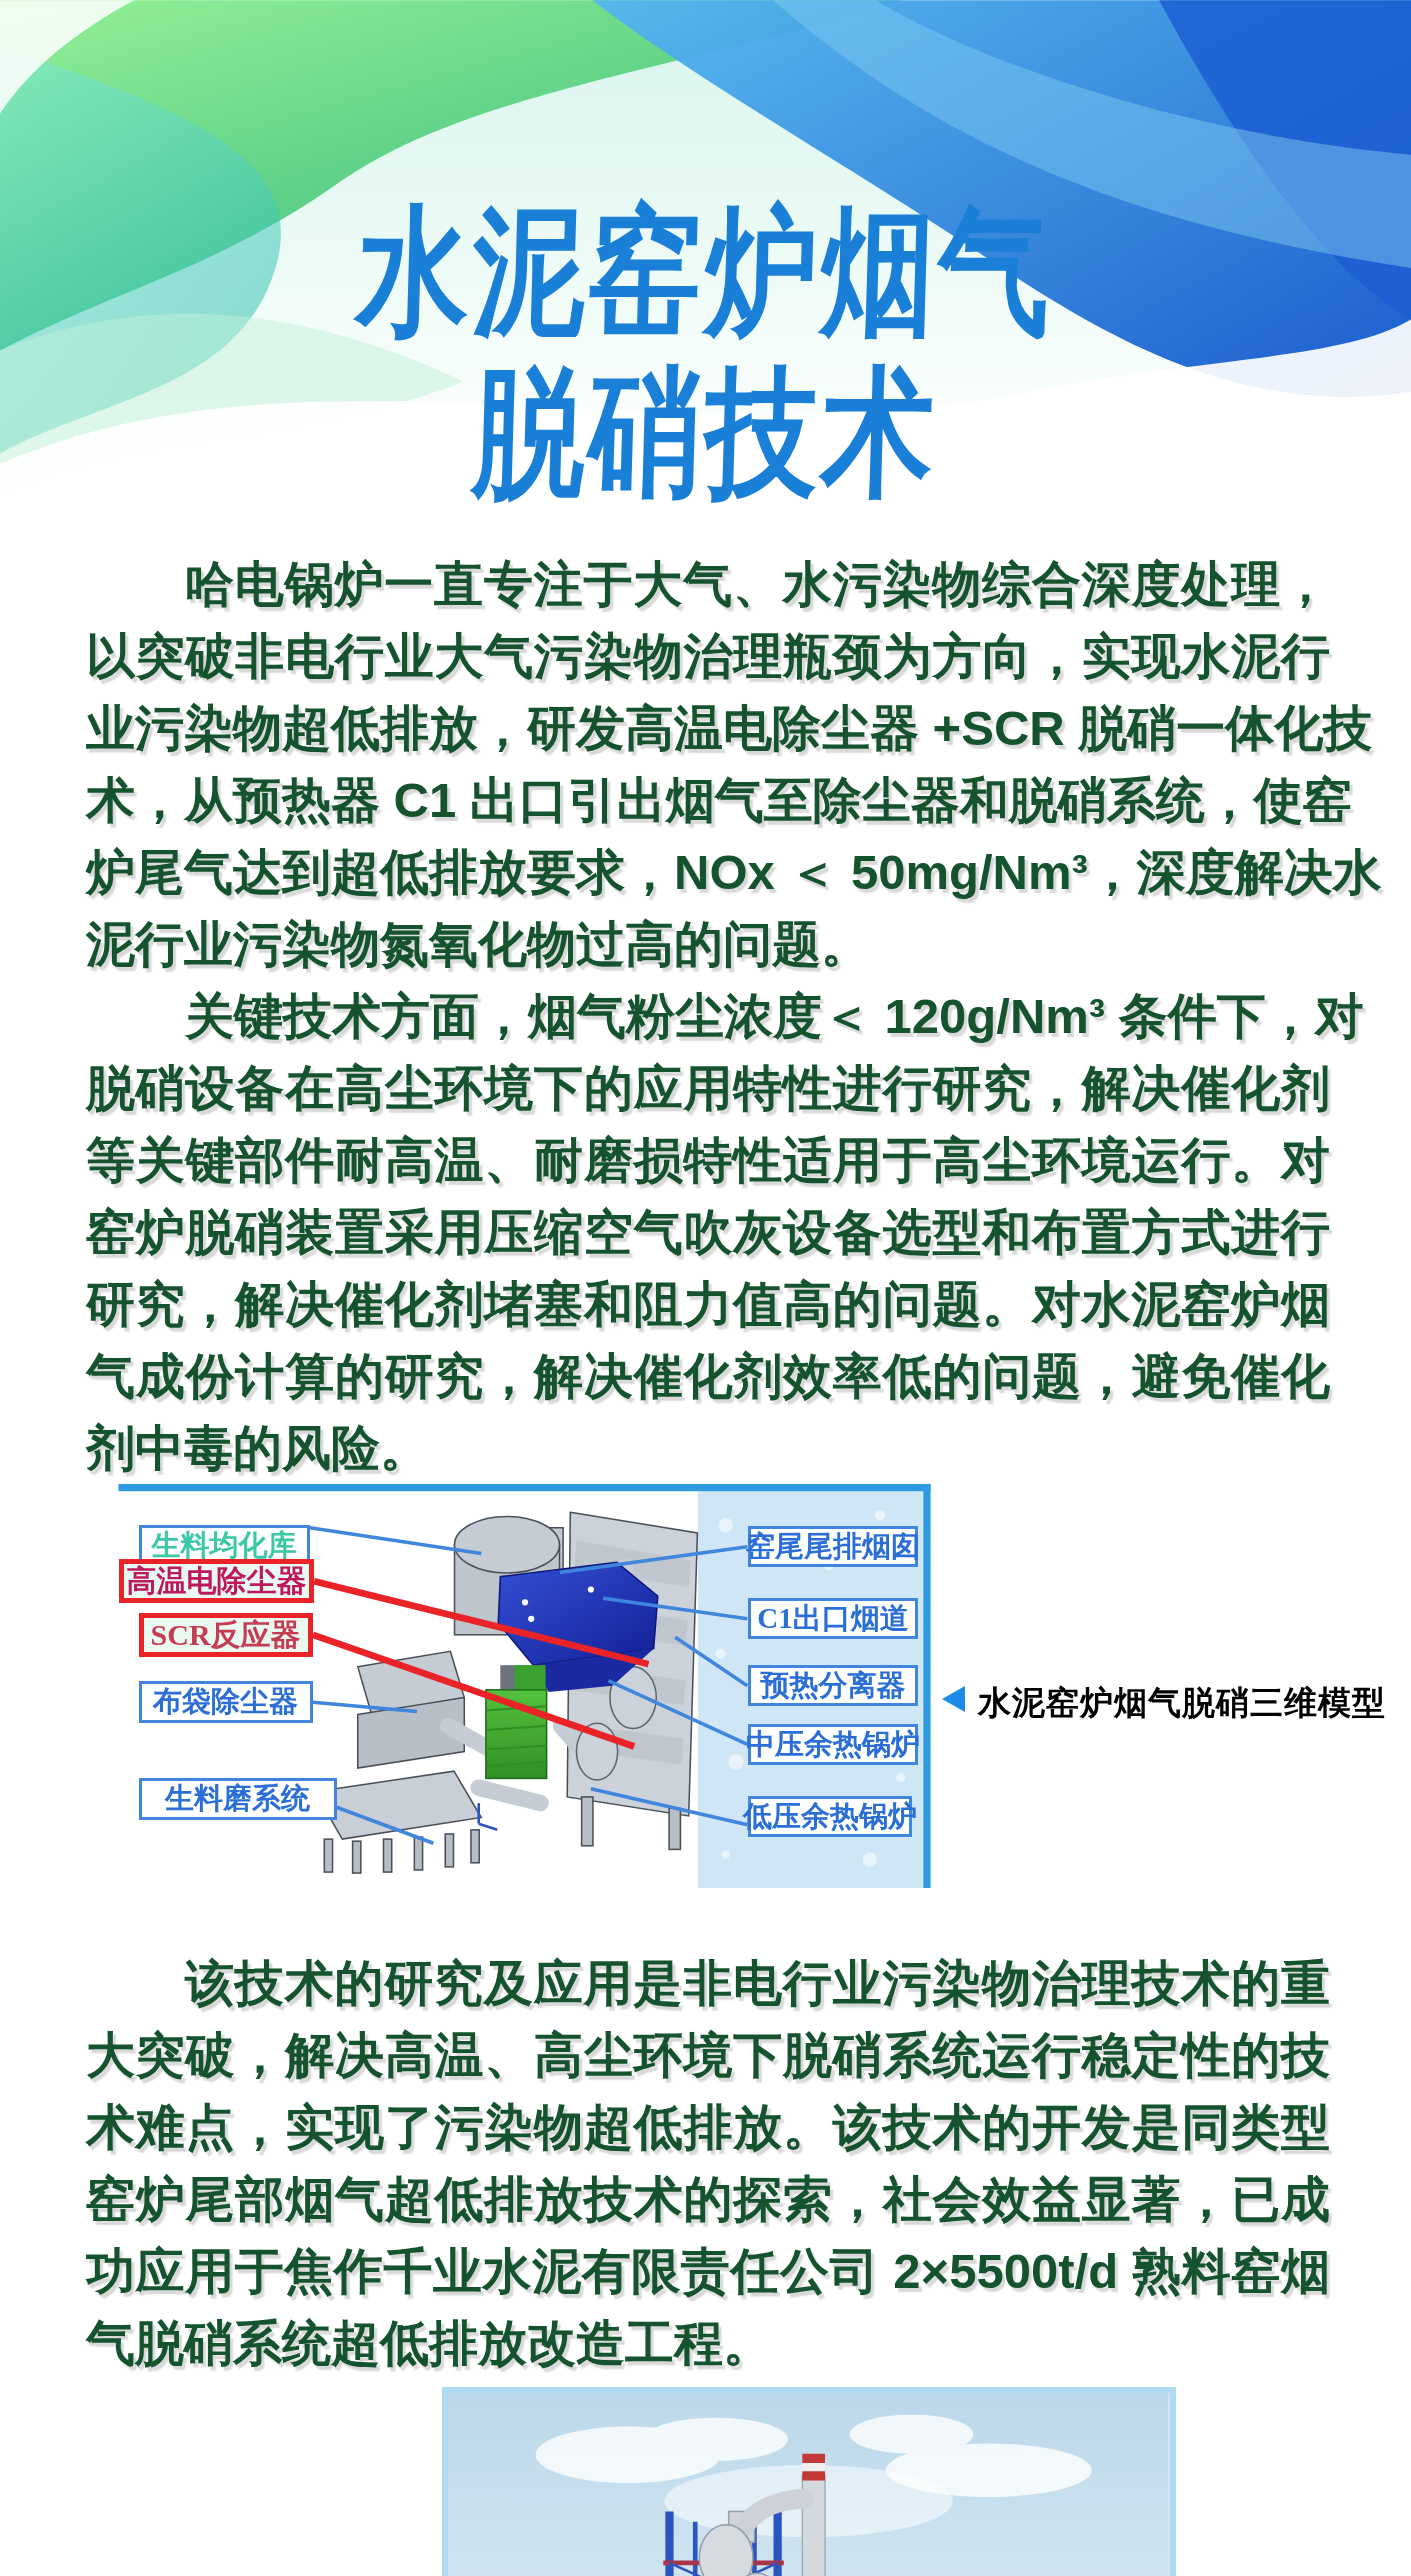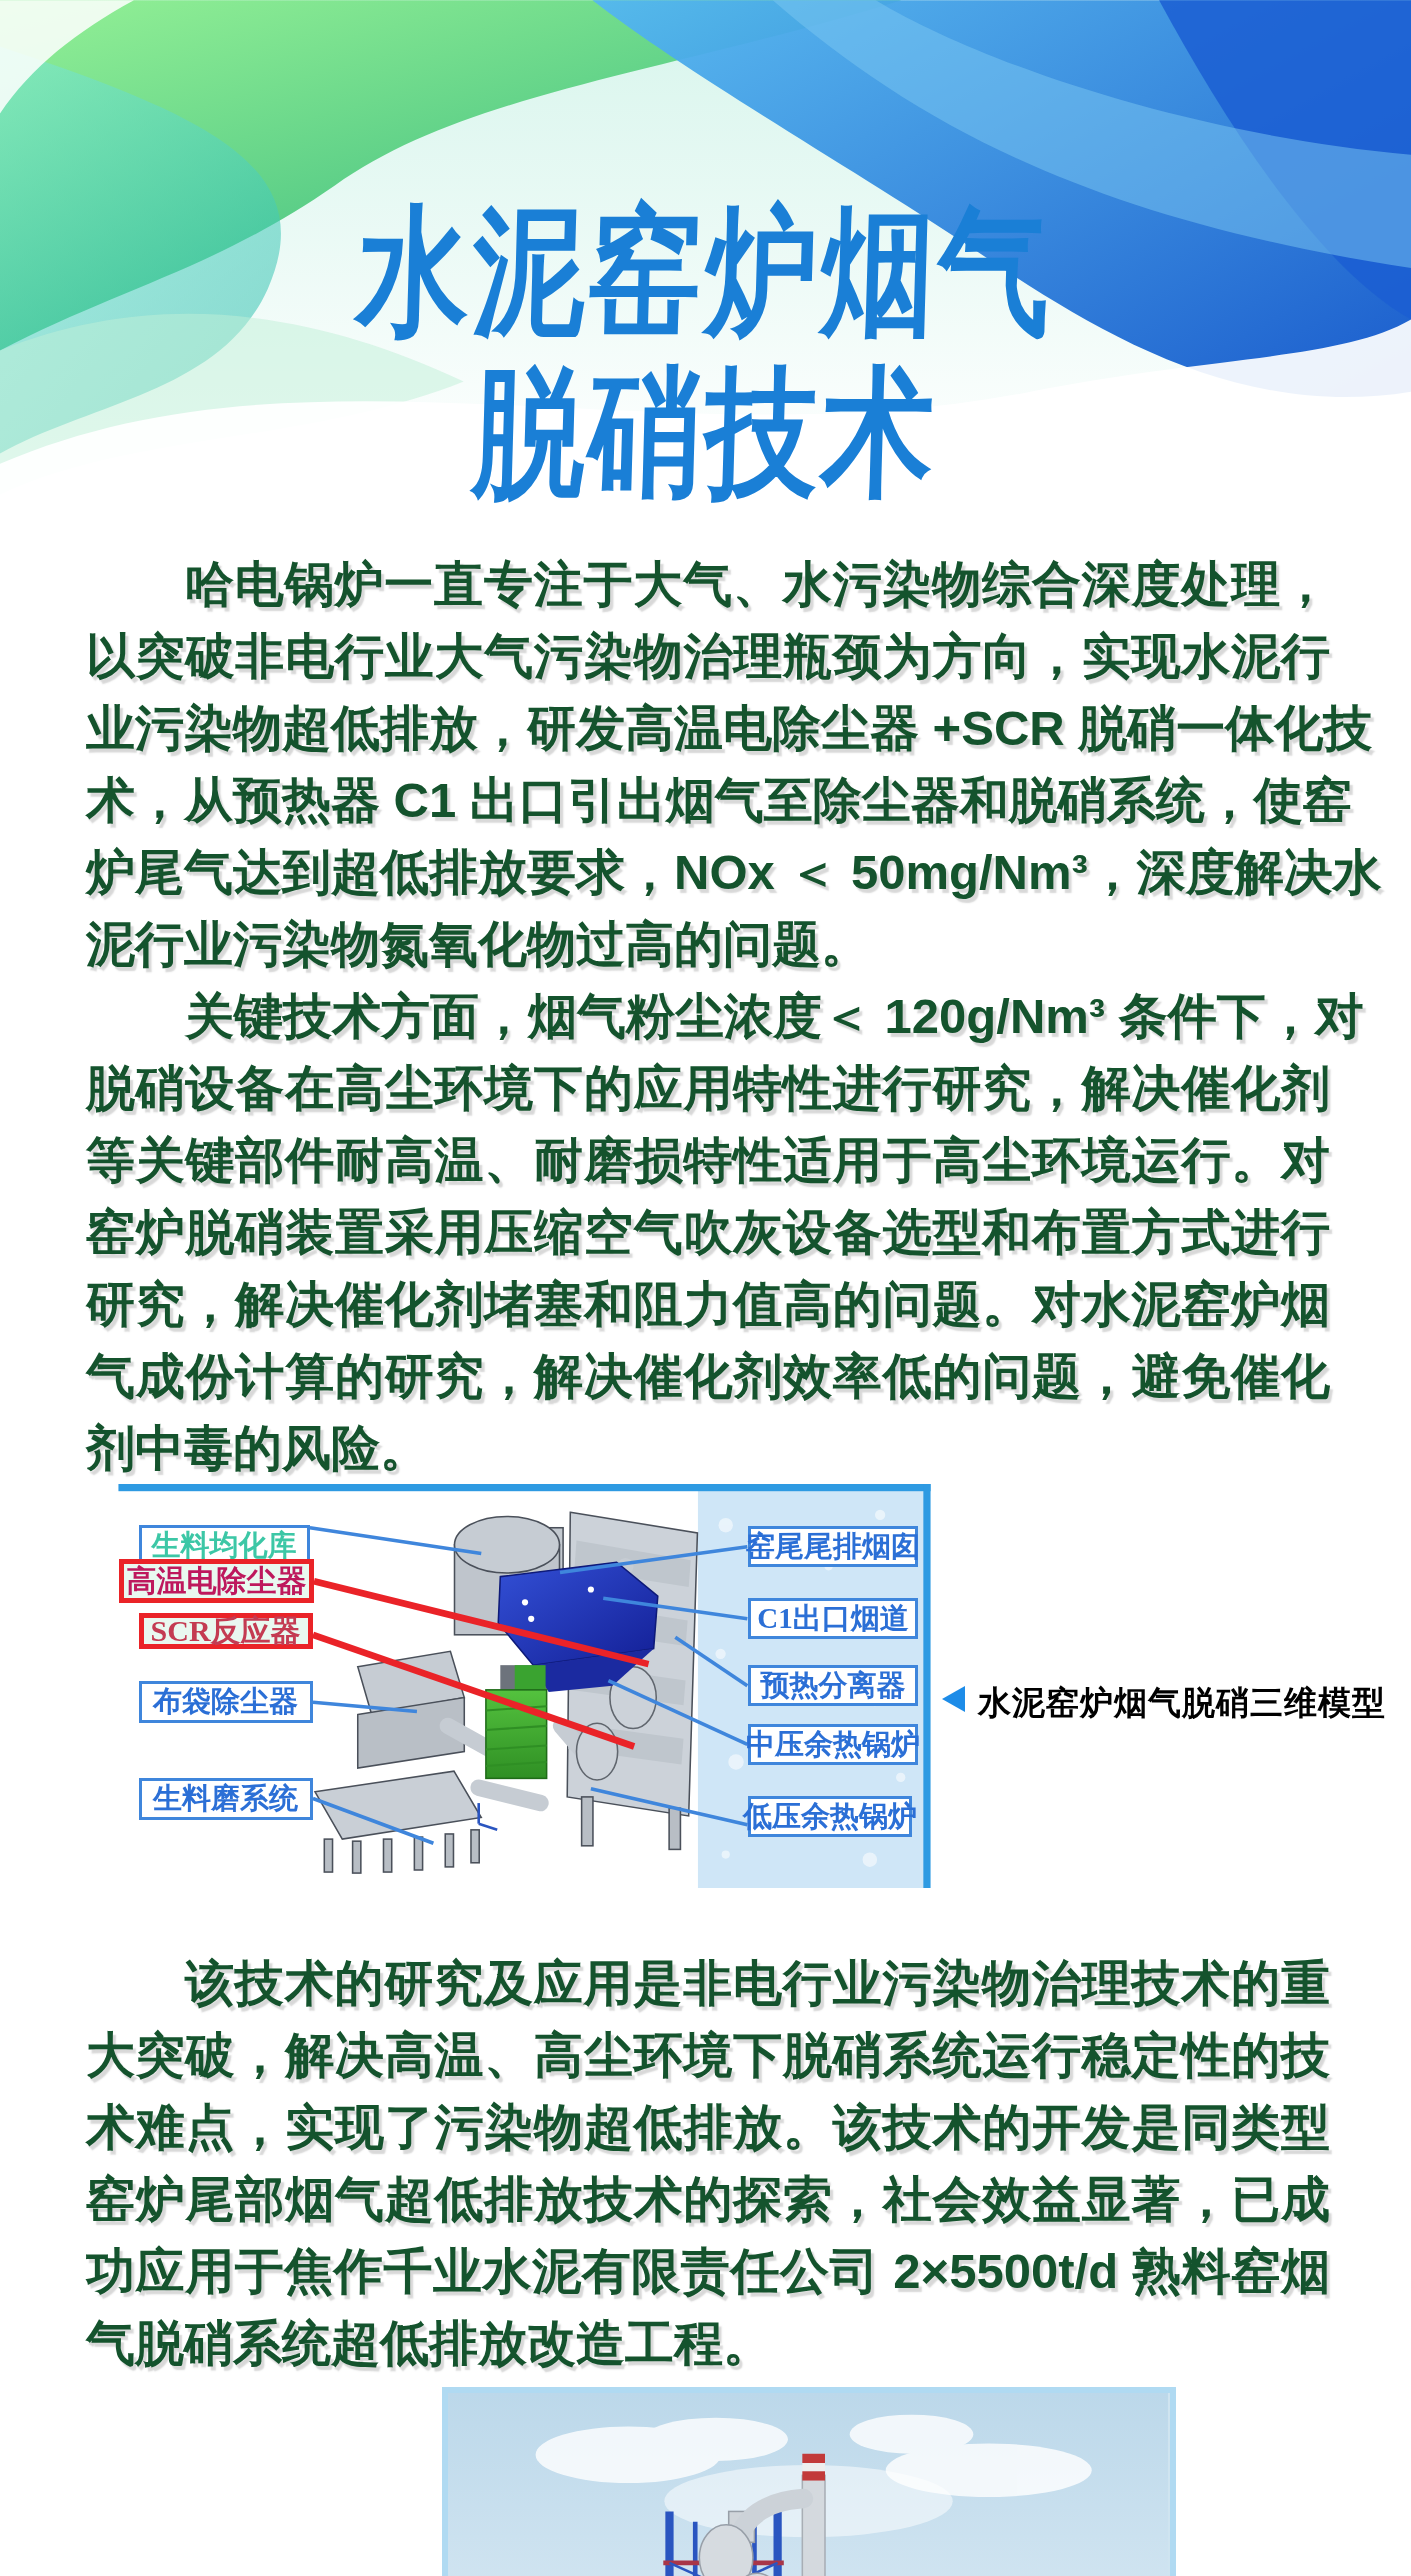--- a/index.html
+++ b/index.html
@@ -178,23 +178,23 @@
         <line x1="380" y1="189" x2="1030" y2="350"></line>
         <line x1="378" y1="293" x2="1002" y2="510"></line>
       </g>
 
       <rect x="0" y="0" width="1578" height="14" fill="#2e9ae2"></rect>
       <rect x="1564" y="0" width="14" height="785" fill="#2e9ae2"></rect>
     </svg>
 
     <div class="dlabel lteal" style="left:20.6px;top:23px;width:171px;height:42px">生料均化库</div>
     <div class="dlabel lred" style="left:1px;top:75px;width:195px;height:44px;color:#be185d">高温电除尘器</div>
-    <div class="dlabel lred" style="left:20.6px;top:129px;width:174px;height:36px;color:#c43b52">SCR反应器</div>
+    <div class="dlabel lred" style="left:20.6px;top:129px;width:174px;height:44px;color:#c43b52">SCR反应器</div>
     <div class="dlabel lblue" style="left:20.6px;top:197px;width:174px;height:42px">布袋除尘器</div>
-    <div class="dlabel lblue" style="left:20.6px;top:294px;width:174px;height:42px">生料磨系统</div>
+    <div class="dlabel lblue" style="left:20.6px;top:294px;width:198px;height:42px">生料磨系统</div>
 
     <div class="dlabel lblue" style="left:630px;top:42px;width:170px;height:41px">窑尾尾排烟囱</div>
     <div class="dlabel lblue" style="left:630px;top:114px;width:170px;height:41px">C1出口烟道</div>
     <div class="dlabel lblue" style="left:630px;top:181px;width:170px;height:41px">预热分离器</div>
     <div class="dlabel lblue" style="left:630px;top:240px;width:170px;height:41px">中压余热锅炉</div>
     <div class="dlabel lblue" style="left:630px;top:312px;width:164px;height:41px">低压余热锅炉</div>
   </div>
 
   <div class="tri-left" style="left:942px;top:1686px"></div>
   <div class="cap-serif" style="left:978px;top:1681px;font-size:33px;font-weight:600;letter-spacing:1px">水泥窑炉烟气脱硝三维模型</div>

